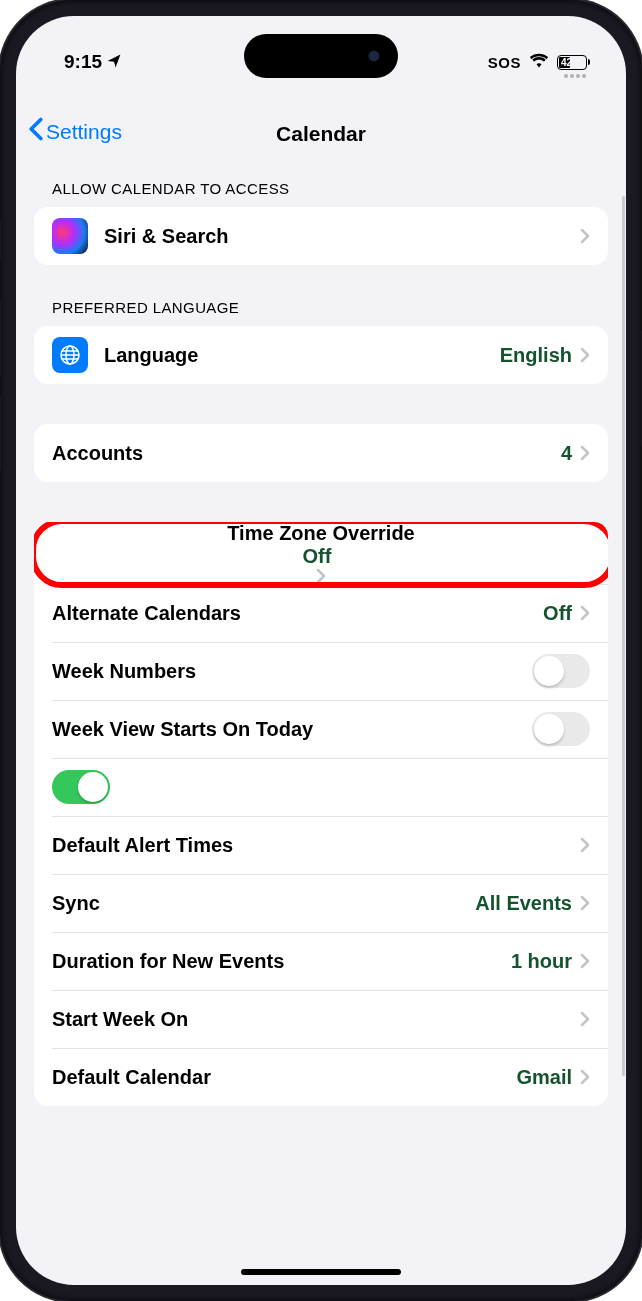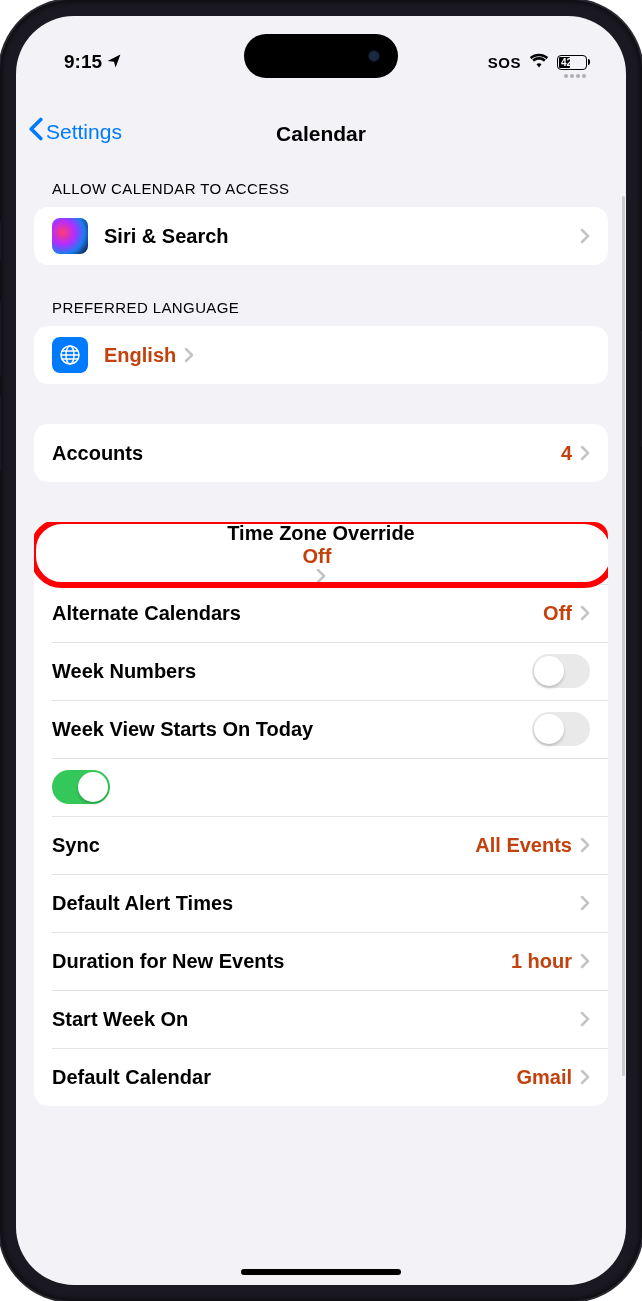--- a/index.html
+++ b/index.html
@@ -225,21 +225,21 @@
       color: #fff;
       font-size: 22px;
     }
     .item-label {
       font-size: 20px;
       color: #000;
       flex: 1;
     }
     .item-value {
       font-size: 20px;
-      color: #c2410c;
+      color: #14532d;
       margin-right: 8px;
     }
     .chevron {
       color: #c4c4c6;
       display: flex;
     }
     .chevron svg {
       width: 10px;
       height: 16px;
     }
@@ -382,20 +382,21 @@
         <div class="list-item">
           <div class="item-icon globe-icon">
             <svg viewBox="0 0 24 24" width="24" height="24">
                 <circle cx="12" cy="12" r="9" fill="none" stroke="#fff" stroke-width="1.5"></circle>
                 <ellipse cx="12" cy="12" rx="4" ry="9" fill="none" stroke="#fff" stroke-width="1.5"></ellipse>
                 <line x1="3" y1="12" x2="21" y2="12" stroke="#fff" stroke-width="1.5"></line>
                 <line x1="4" y1="8" x2="20" y2="8" stroke="#fff" stroke-width="1.5"></line>
                 <line x1="4" y1="16" x2="20" y2="16" stroke="#fff" stroke-width="1.5"></line>
               </svg>
           </div>
+          <span class="item-label">Language</span>
           <span class="item-value">English</span>
           <span class="chevron">
               <svg viewBox="0 0 10 16">
                 <path fill="none" stroke="#c4c4c6" stroke-width="2.5" stroke-linecap="round" stroke-linejoin="round" d="M2 2 L8 8 L2 14"></path>
               </svg>
             </span>
         </div>
       </div>
 
       <div class="list-group plain-top">
@@ -441,30 +442,30 @@
           <div class="toggle off">
               <div class="toggle-knob"></div>
             </div>
         </div>
         <div class="list-item">
           <div class="toggle on">
               <div class="toggle-knob"></div>
             </div>
         </div>
         <div class="list-item">
+          <span class="item-label">Default Alert Times</span>
+          <span class="chevron">
+              <svg viewBox="0 0 10 16">
+                <path fill="none" stroke="#c4c4c6" stroke-width="2.5" stroke-linecap="round" stroke-linejoin="round" d="M2 2 L8 8 L2 14"></path>
+              </svg>
+            </span>
+        </div>
+        <div class="list-item">
           <span class="item-label">Sync</span>
           <span class="item-value">All Events</span>
-          <span class="chevron">
-              <svg viewBox="0 0 10 16">
-                <path fill="none" stroke="#c4c4c6" stroke-width="2.5" stroke-linecap="round" stroke-linejoin="round" d="M2 2 L8 8 L2 14"></path>
-              </svg>
-            </span>
-        </div>
-        <div class="list-item">
-          <span class="item-label">Default Alert Times</span>
           <span class="chevron">
               <svg viewBox="0 0 10 16">
                 <path fill="none" stroke="#c4c4c6" stroke-width="2.5" stroke-linecap="round" stroke-linejoin="round" d="M2 2 L8 8 L2 14"></path>
               </svg>
             </span>
         </div>
         <div class="list-item">
           <span class="item-label">Duration for New Events</span>
           <span class="item-value">1 hour</span>
           <span class="chevron">

